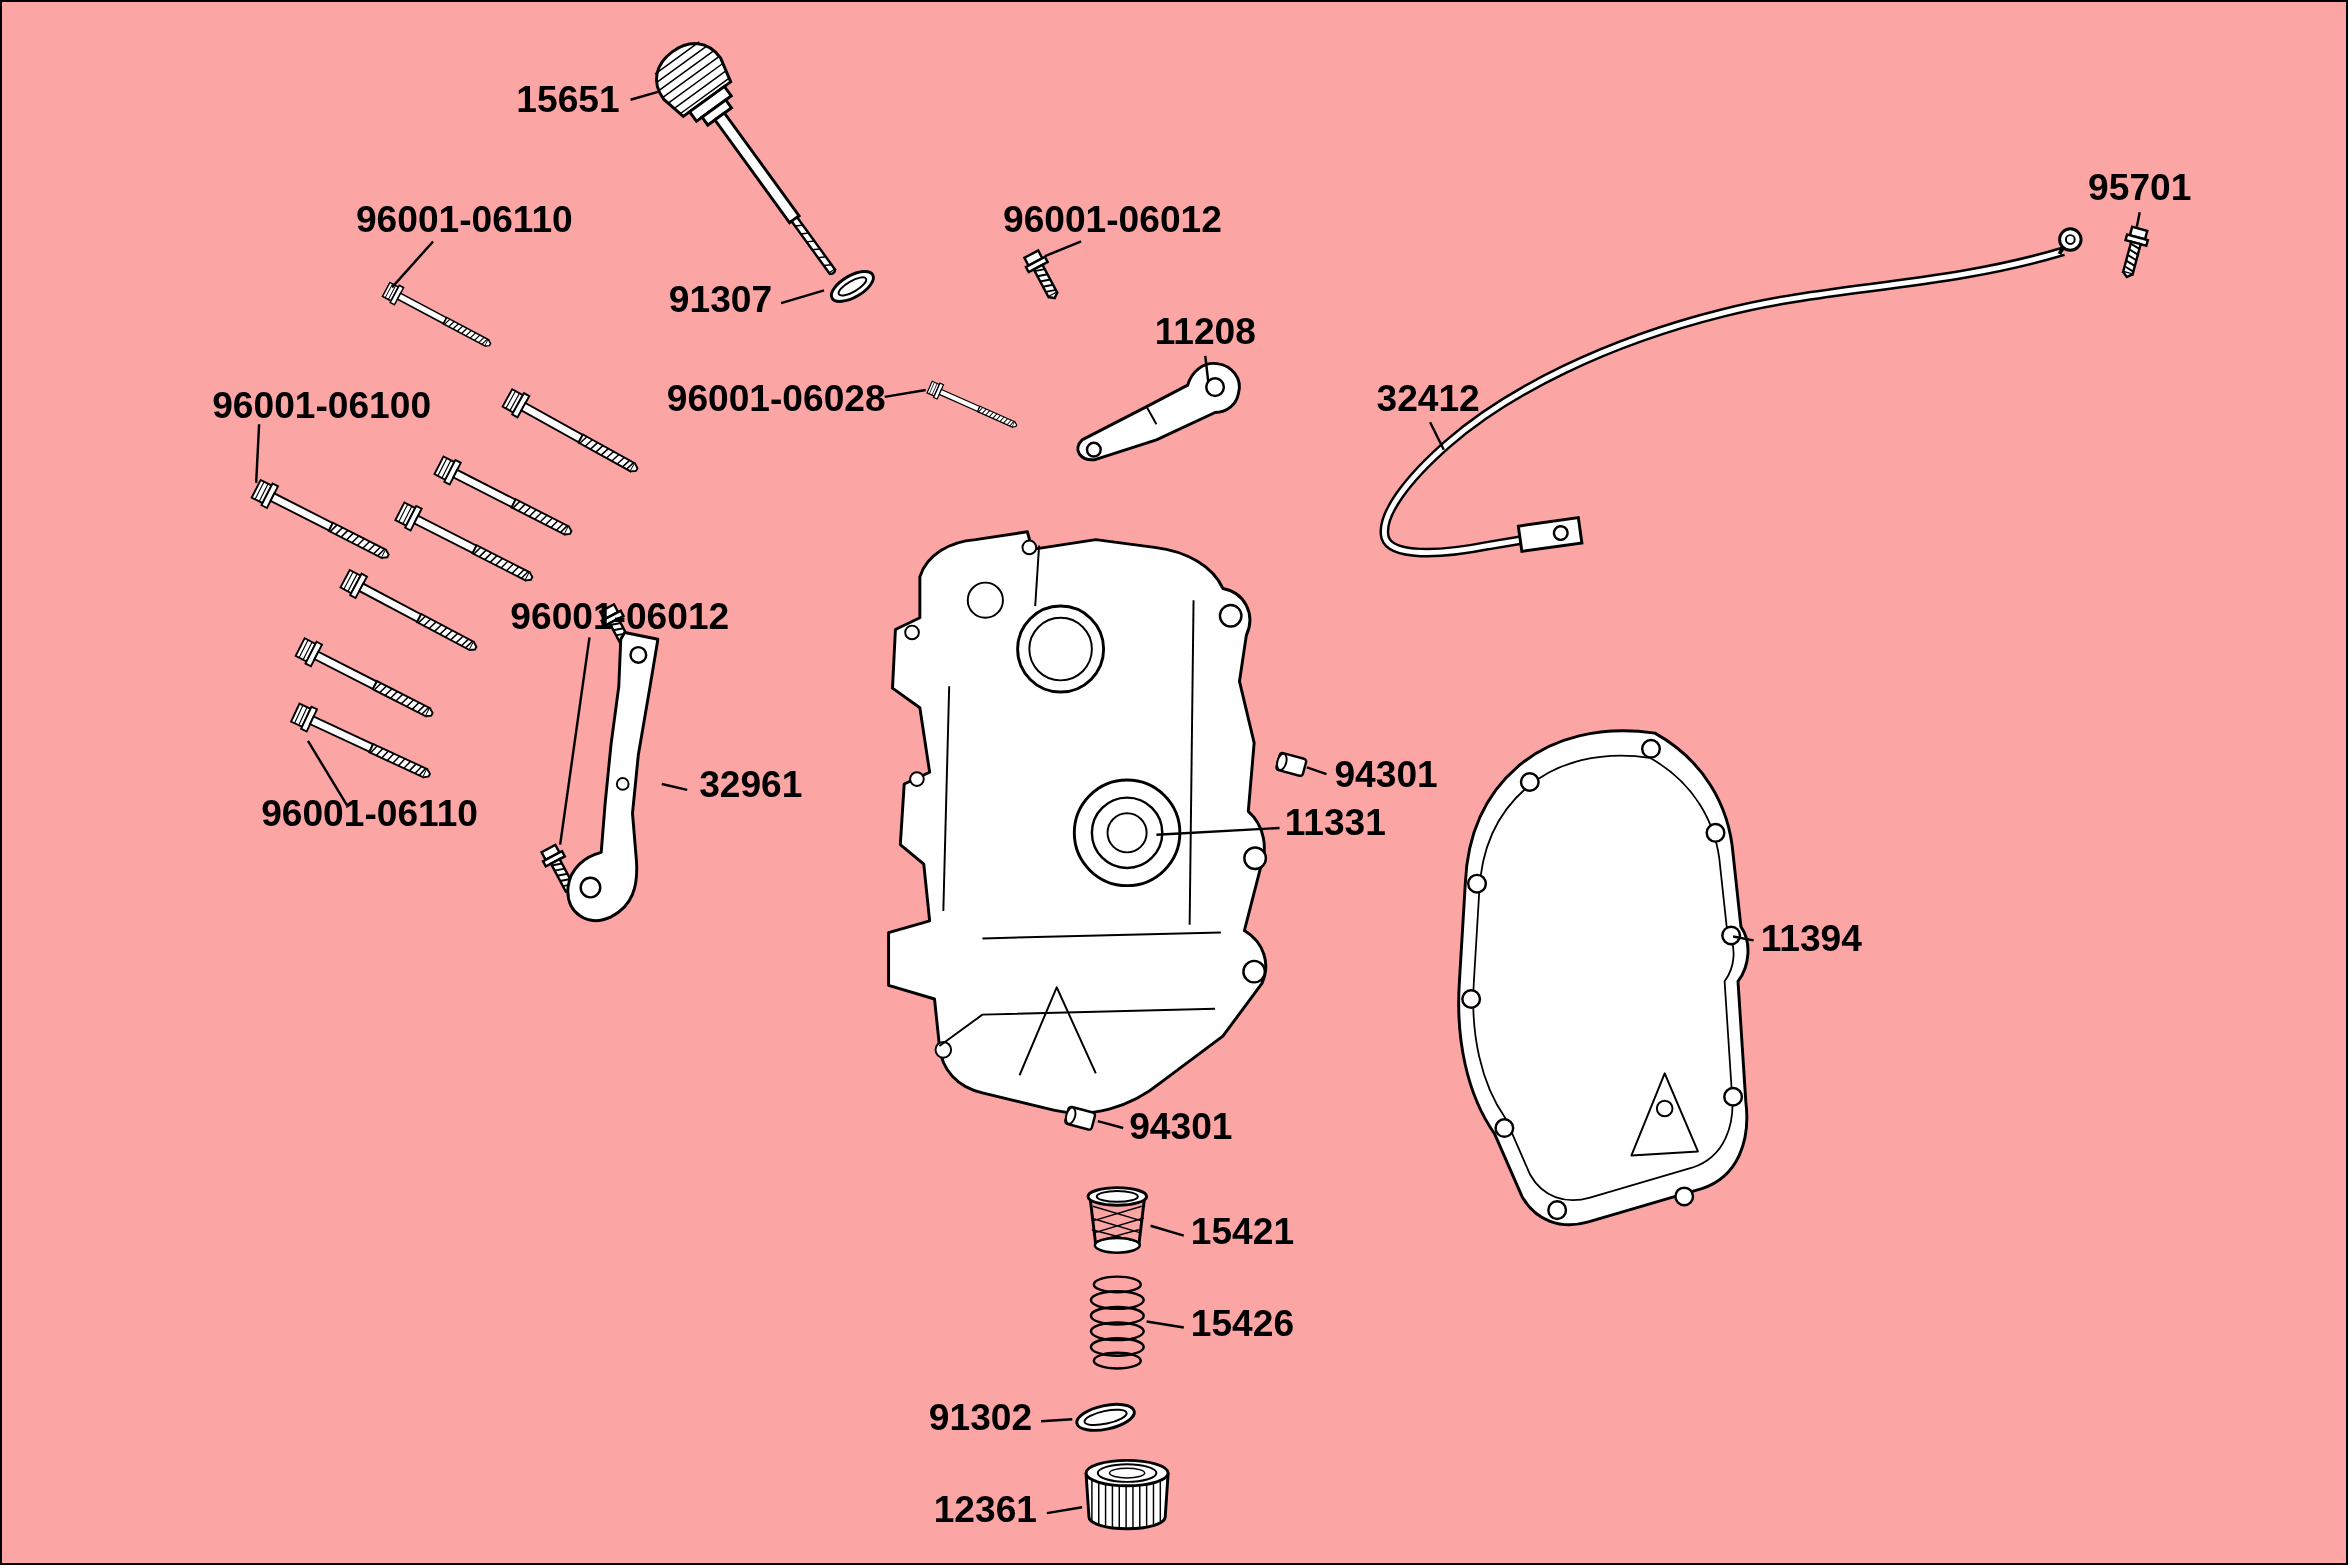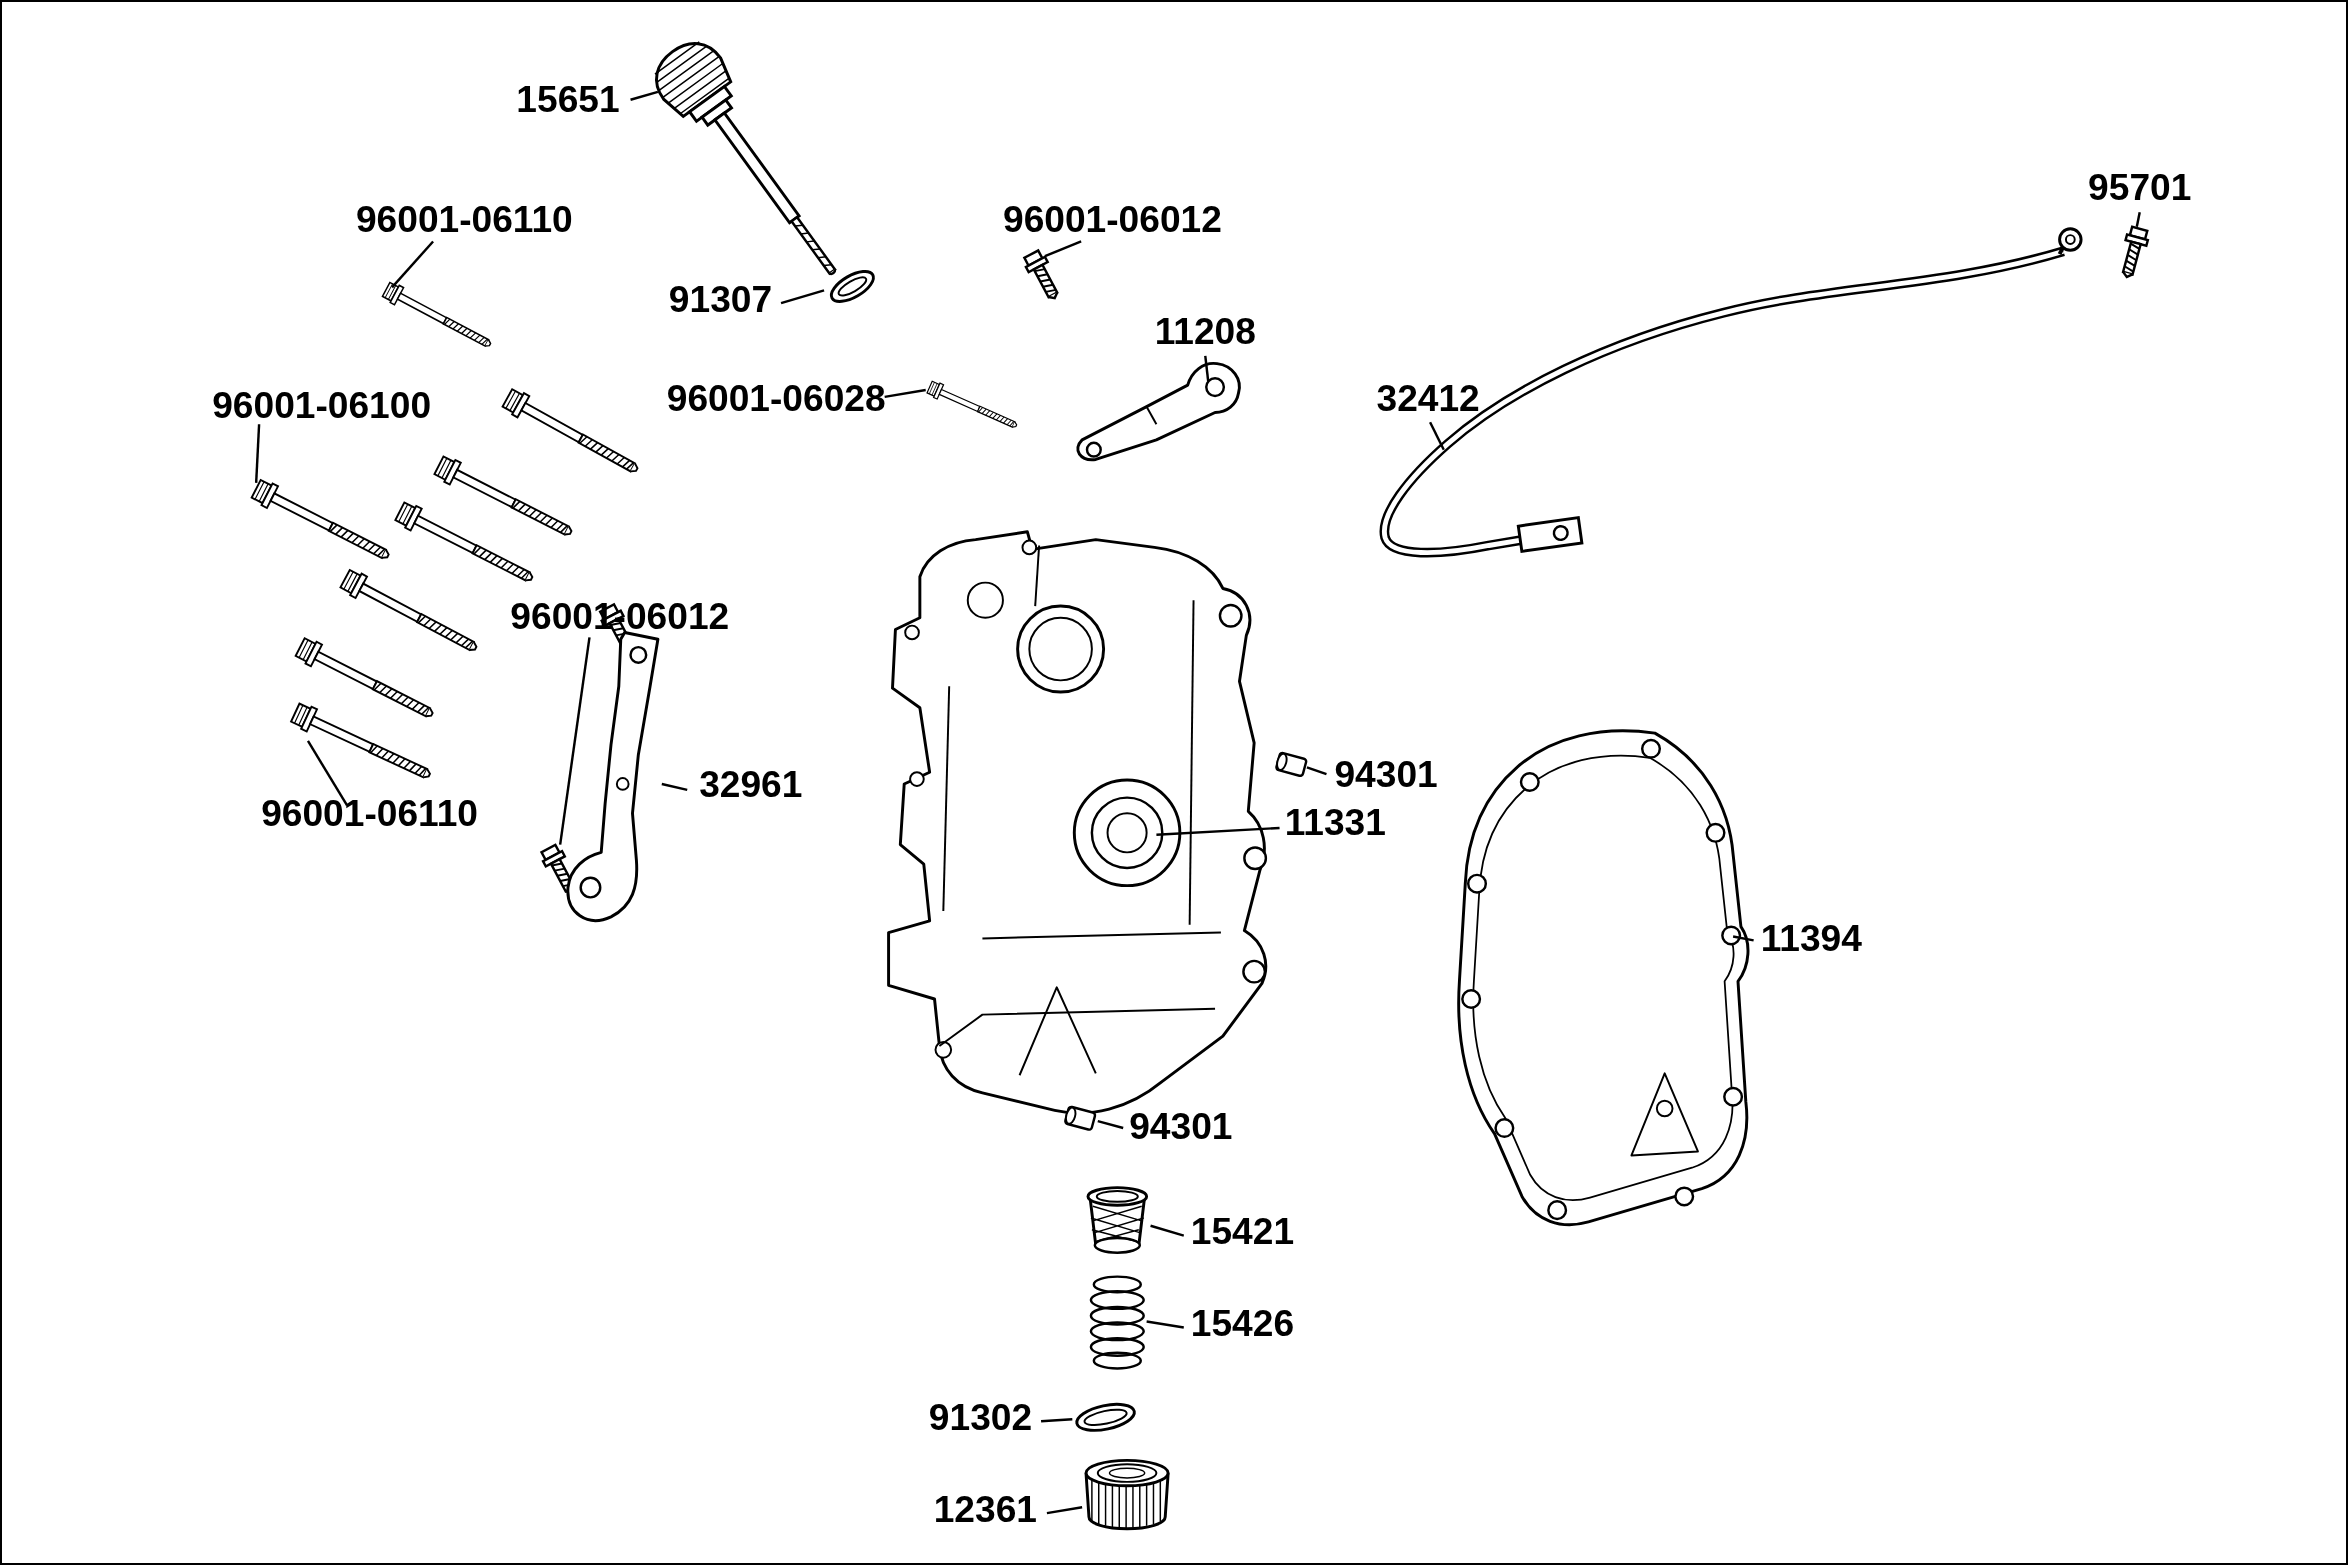--- a/index.html
+++ b/index.html
@@ -1,19 +1,19 @@
 <!DOCTYPE html>
 <html><head>
 <meta charset="utf-8">
 <style>
   html,body{margin:0;padding:0;background:#e8e8e8;}
   .stage{
     position:relative;
     width:2348px;height:1565px;
-    background:#ffffff;
+    background:#fca5a5;
     border:2px solid #000;
     box-sizing:border-box;
     font-family:"Liberation Sans",sans-serif;
     overflow:hidden;
   }
   svg{position:absolute;left:0;top:0;width:100%;height:100%;}
   .part-label{
     font-family:"Liberation Sans",sans-serif;
     font-weight:bold;
     font-size:38px;

